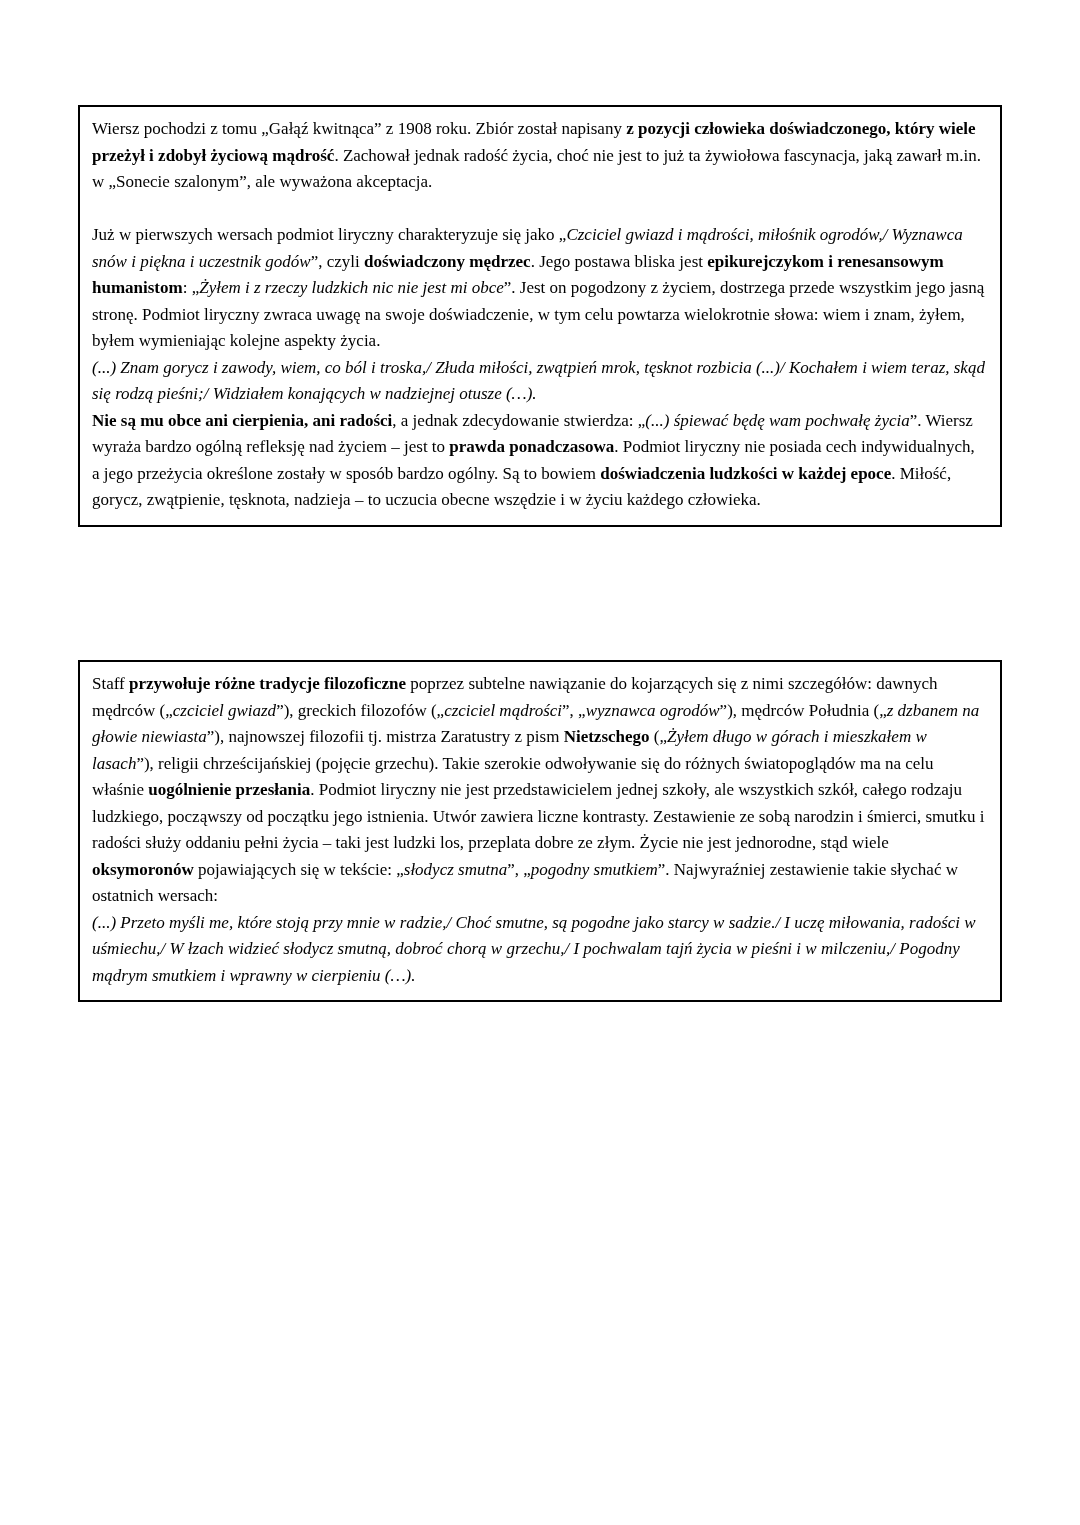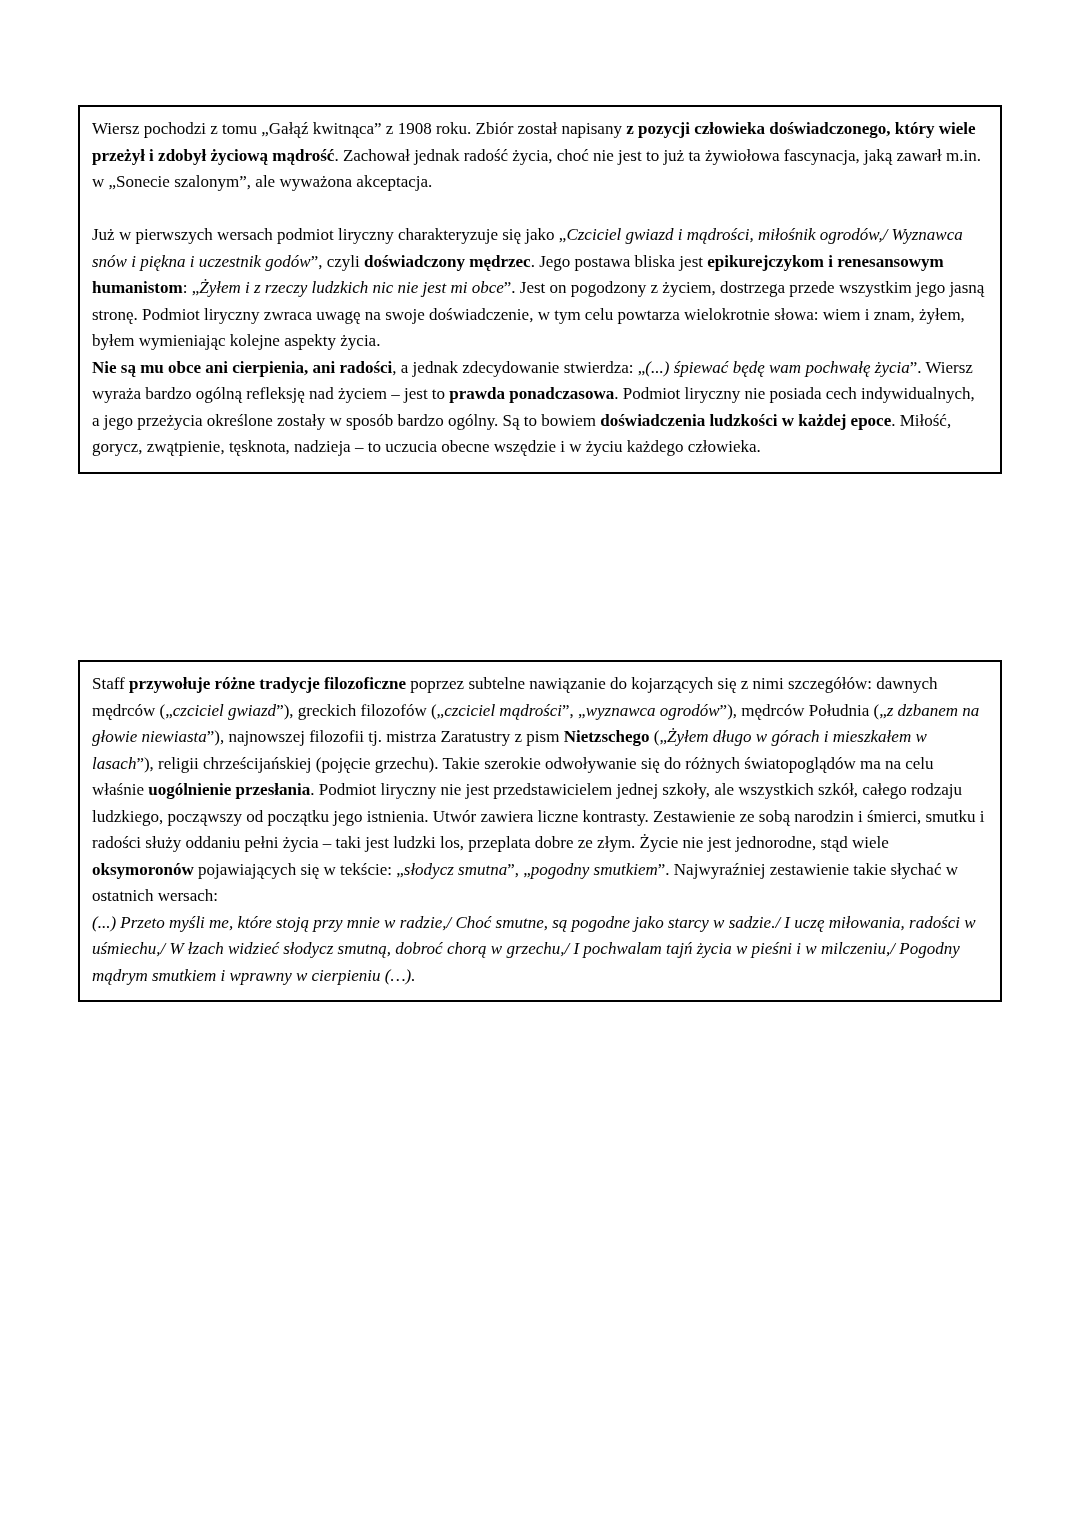--- a/index.html
+++ b/index.html
@@ -40,20 +40,21 @@
   .para span.i { font-style: italic; }
 </style>
 </head>
 <body>
 
 <div class="page">
 
   <section class="textbox textbox-1">
     <p class="para gap-after"><span>Wiersz pochodzi z tomu „Gałąź kwitnąca” z 1908 roku. Zbiór został napisany </span><span class="b">z pozycji człowieka doświadczonego, który wiele przeżył i zdobył życiową mądrość</span><span>. Zachował jednak radość życia, choć nie jest to już ta żywiołowa fascynacja, jaką zawarł m.in. w „Sonecie szalonym”, ale wyważona akceptacja.</span></p>
     <p class="para"><span>Już w pierwszych wersach podmiot liryczny charakteryzuje się jako „</span><span class="i">Czciciel gwiazd i mądrości, miłośnik ogrodów,/ Wyznawca snów i piękna i uczestnik godów</span><span>”, czyli </span><span class="b">doświadczony mędrzec</span><span>. Jego postawa bliska jest </span><span class="b">epikurejczykom i renesansowym humanistom</span><span>: „</span><span class="i">Żyłem i z rzeczy ludzkich nic nie jest mi obce</span><span>”. Jest on pogodzony z życiem, dostrzega przede wszystkim jego jasną stronę. Podmiot liryczny zwraca uwagę na swoje doświadczenie, w tym celu powtarza wielokrotnie słowa: wiem i znam, żyłem, byłem wymieniając kolejne aspekty życia.</span></p>
+    <p class="para"><span class="i">(...) Znam gorycz i zawody, wiem, co ból i troska,/ Złuda miłości, zwątpień mrok, tęsknot rozbicia (...)/ Kochałem i wiem teraz, skąd się rodzą pieśni;/ Widziałem konających w nadziejnej otusze (…).</span></p>
     <p class="para"><span class="b">Nie są mu obce ani cierpienia, ani radości</span><span>, a jednak zdecydowanie stwierdza: „</span><span class="i">(...) śpiewać będę wam pochwałę życia</span><span>”. Wiersz wyraża bardzo ogólną refleksję nad życiem – jest to </span><span class="b">prawda ponadczasowa</span><span>. Podmiot liryczny nie posiada cech indywidualnych, a jego przeżycia określone zostały w sposób bardzo ogólny. Są to bowiem </span><span class="b">doświadczenia ludzkości w każdej epoce</span><span>. Miłość, gorycz, zwątpienie, tęsknota, nadzieja – to uczucia obecne wszędzie i w życiu każdego człowieka.</span></p>
   </section>
 
   <section class="textbox textbox-2">
     <p class="para"><span>Staff </span><span class="b">przywołuje różne tradycje filozoficzne</span><span> poprzez subtelne nawiązanie do kojarzących się z nimi szczegółów: dawnych mędrców („</span><span class="i">czciciel gwiazd</span><span>”), greckich filozofów („</span><span class="i">czciciel mądrości</span><span>”, „</span><span class="i">wyznawca ogrodów</span><span>”), mędrców Południa („</span><span class="i">z dzbanem na głowie niewiasta</span><span>”), najnowszej filozofii tj. mistrza Zaratustry z pism </span><span class="b">Nietzschego</span><span> („</span><span class="i">Żyłem długo w górach i mieszkałem w lasach</span><span>”), religii chrześcijańskiej (pojęcie grzechu). Takie szerokie odwoływanie się do różnych światopoglądów ma na celu właśnie </span><span class="b">uogólnienie przesłania</span><span>. Podmiot liryczny nie jest przedstawicielem jednej szkoły, ale wszystkich szkół, całego rodzaju ludzkiego, począwszy od początku jego istnienia. Utwór zawiera liczne kontrasty. Zestawienie ze sobą narodzin i śmierci, smutku i radości służy oddaniu pełni życia – taki jest ludzki los, przeplata dobre ze złym. Życie nie jest jednorodne, stąd wiele </span><span class="b">oksymoronów</span><span> pojawiających się w tekście: „</span><span class="i">słodycz smutna</span><span>”, „</span><span class="i">pogodny smutkiem</span><span>”. Najwyraźniej zestawienie takie słychać w ostatnich wersach:</span></p>
     <p class="para"><span class="i">(...) Przeto myśli me, które stoją przy mnie w radzie,/ Choć smutne, są pogodne jako starcy w sadzie./ I uczę miłowania, radości w uśmiechu,/ W łzach widzieć słodycz smutną, dobroć chorą w grzechu,/ I pochwalam tajń życia w pieśni i w milczeniu,/ Pogodny mądrym smutkiem i wprawny w cierpieniu (…).</span></p>
   </section>
 
 </div>
 

